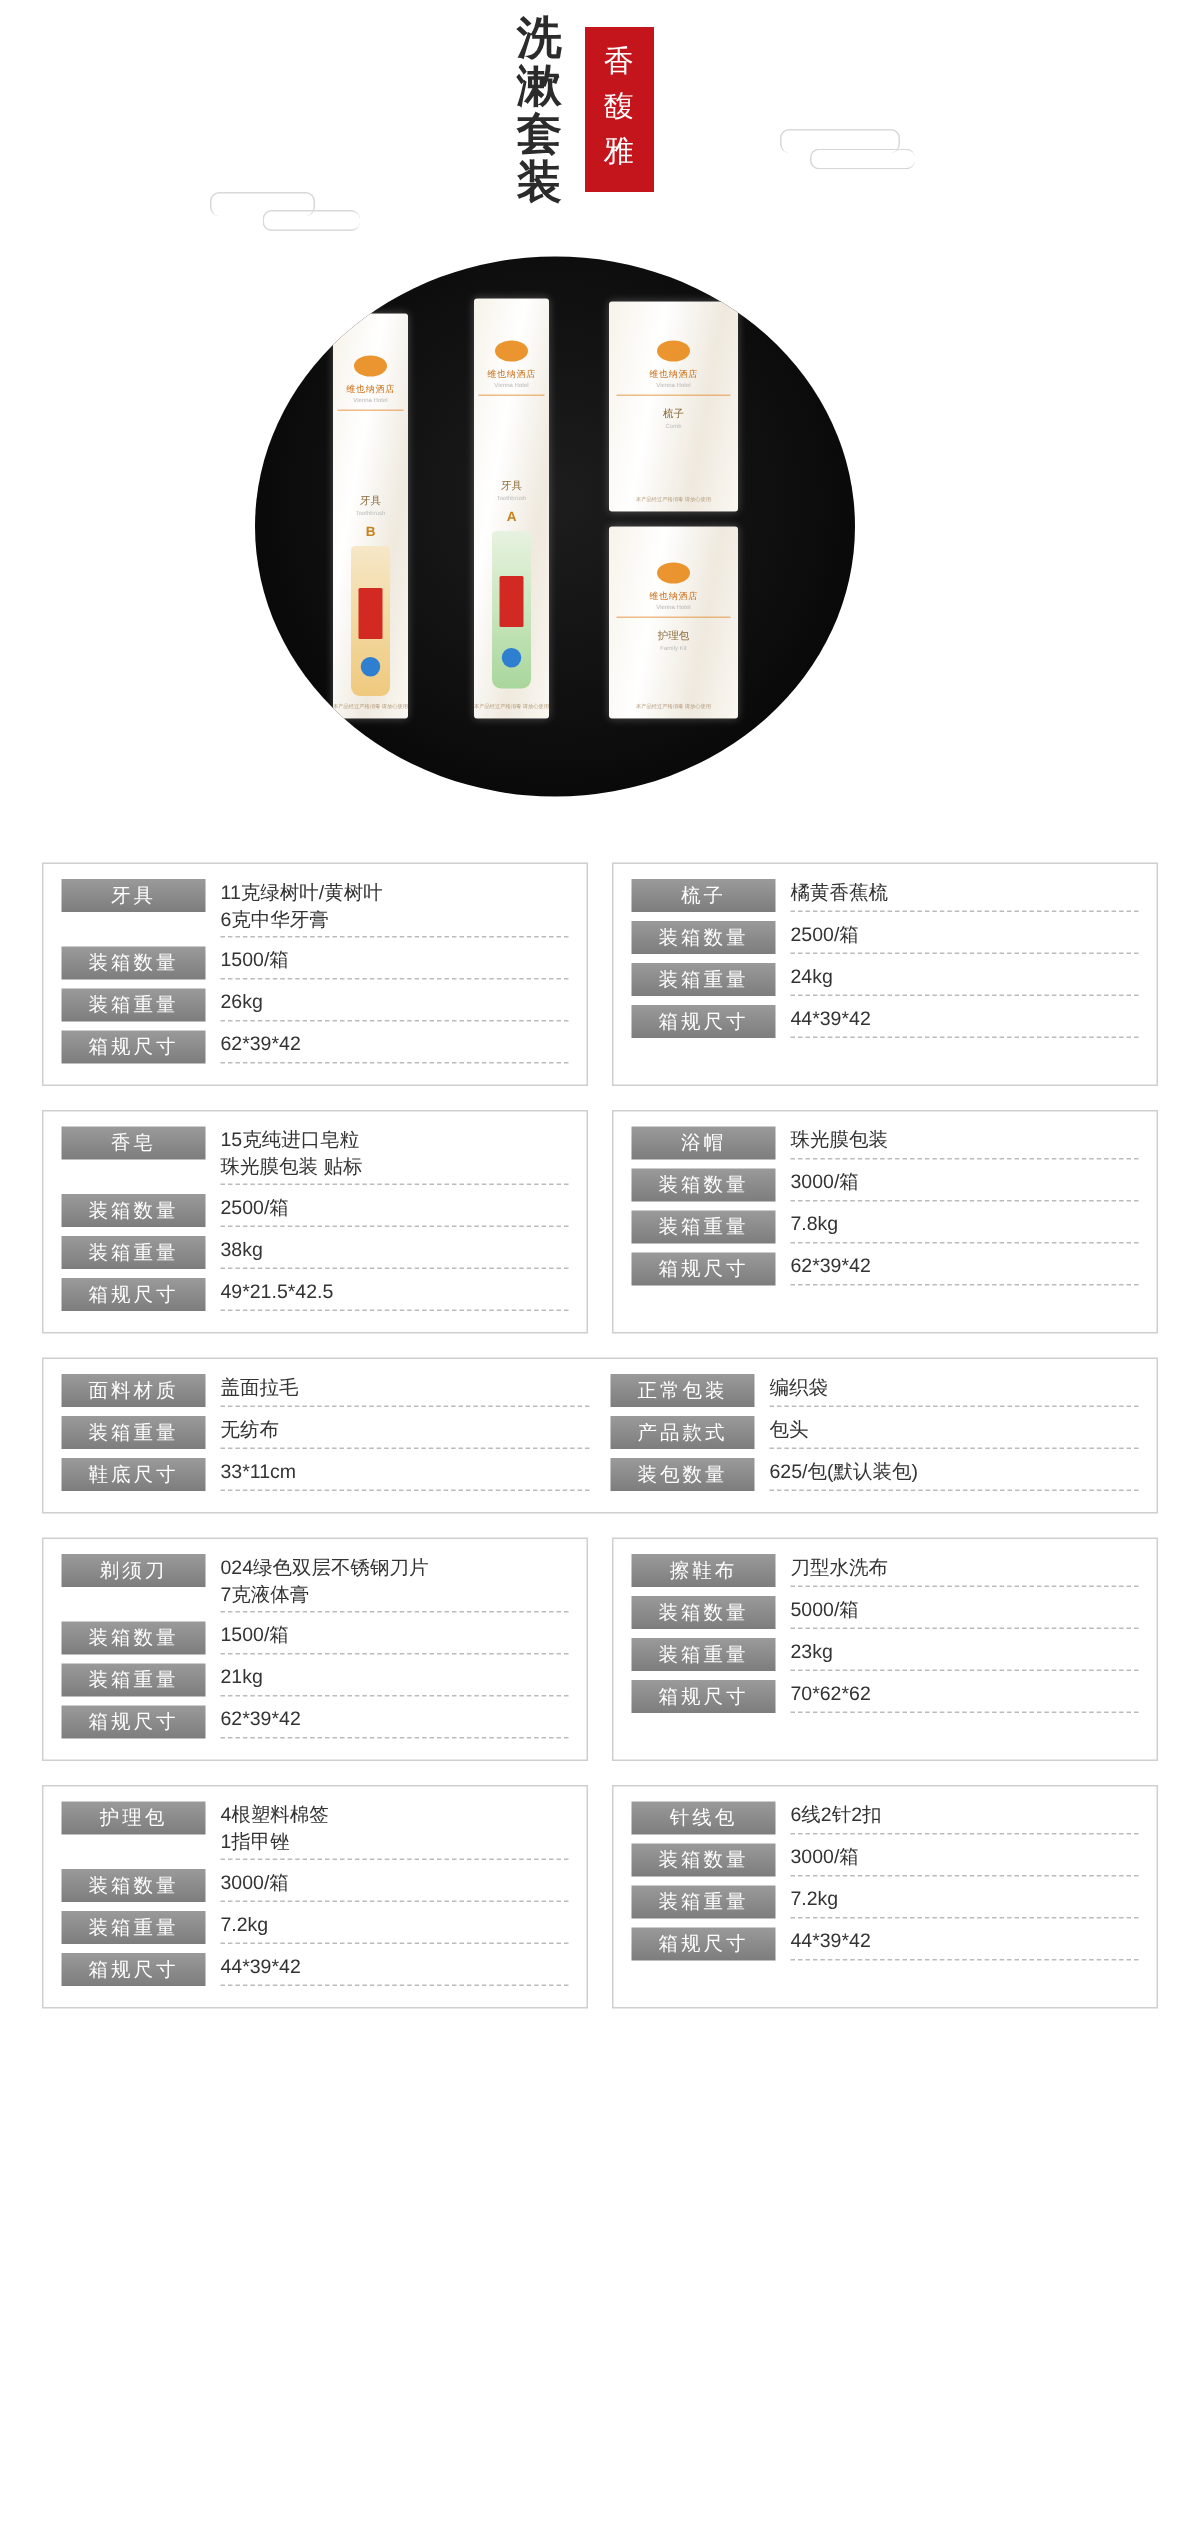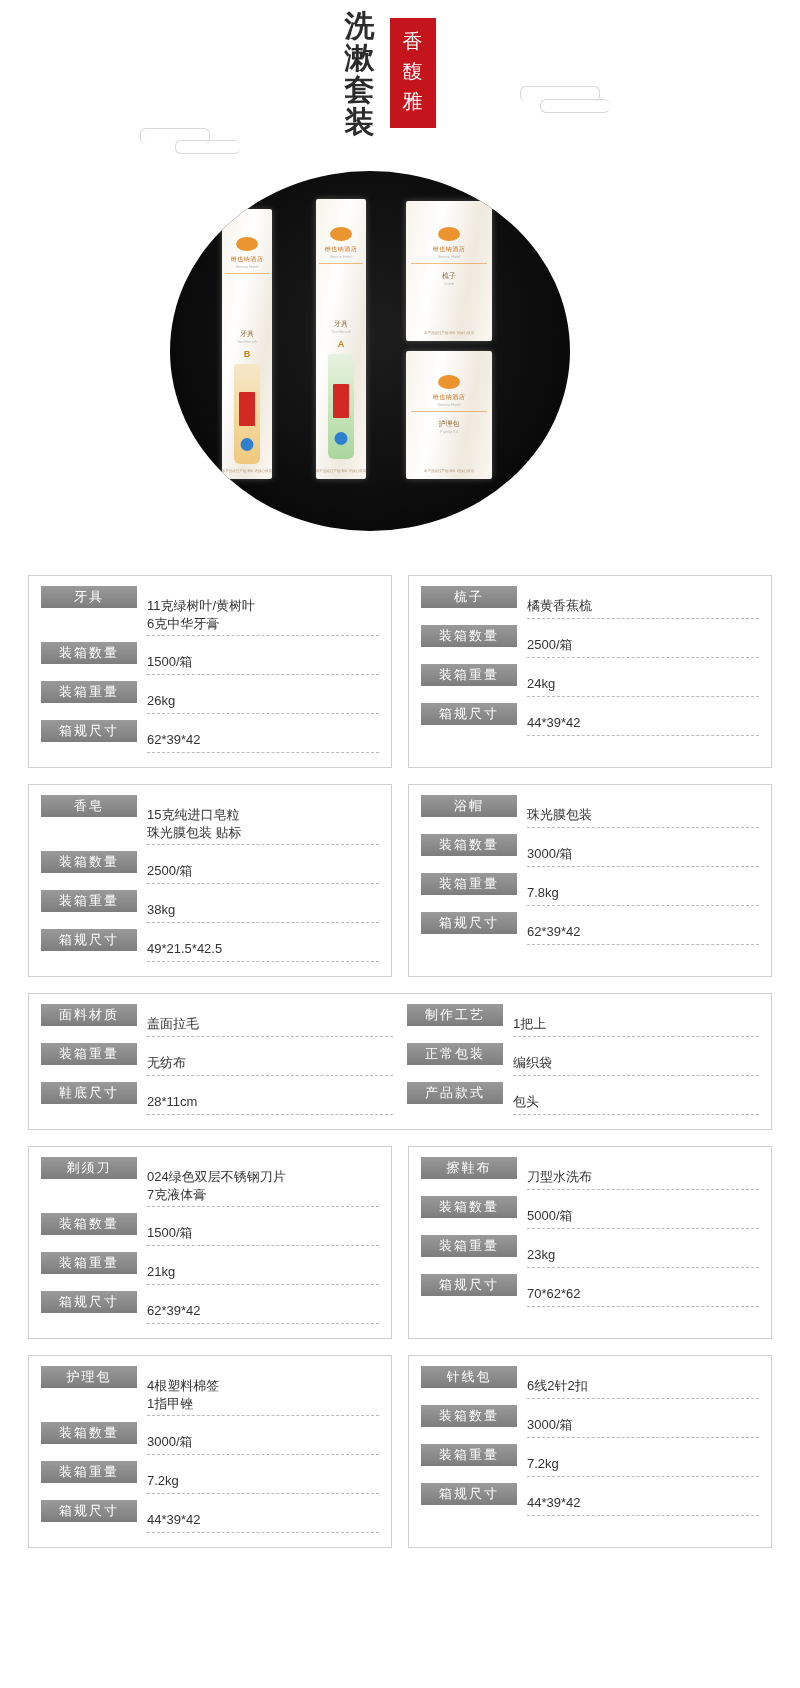--- a/index.html
+++ b/index.html
@@ -222,21 +222,20 @@
   }
   .spec-value {
     flex: 1 1 auto;
     margin-left: 10px;
     font-size: 13px;
     line-height: 18px;
     color: #333;
     border-bottom: 1px dashed #bbb;
     padding-bottom: 2px;
     min-height: 22px;
-    margin-top: 11px;
   }
   .spec-value .l2 { display: block; }
 </style>
 </head>
 <body>
 
 <div class="header">
   <div class="header-title">
     <span>洗</span>
     <span>漱</span>
@@ -421,35 +420,35 @@
           <div class="spec-line">
             <div class="spec-label">面料材质</div>
             <div class="spec-value">盖面拉毛</div>
           </div>
           <div class="spec-line">
             <div class="spec-label">装箱重量</div>
             <div class="spec-value">无纺布</div>
           </div>
           <div class="spec-line">
             <div class="spec-label">鞋底尺寸</div>
-            <div class="spec-value">28*11cm</div>
-          </div>
-        </div>
-        <div class="card-col">
-          <div class="spec-line">
-            <div class="spec-label">制作工艺</div>
-            <div class="spec-value">1把上</div>
-          </div>
+            <div class="spec-value">33*11cm</div>
+          </div>
+        </div>
+        <div class="card-col">
           <div class="spec-line">
             <div class="spec-label">正常包装</div>
             <div class="spec-value">编织袋</div>
           </div>
           <div class="spec-line">
             <div class="spec-label">产品款式</div>
             <div class="spec-value">包头</div>
+          </div>
+          <div class="spec-line">
+            <div class="spec-label">装包数量</div>
+            <div class="spec-value">625/包(默认装包)</div>
           </div>
         </div>
       </div>
     </div>
   </div>
 
   <div class="spec-row">
     <div class="card">
       <div class="card-inner">
         <div class="card-col">

